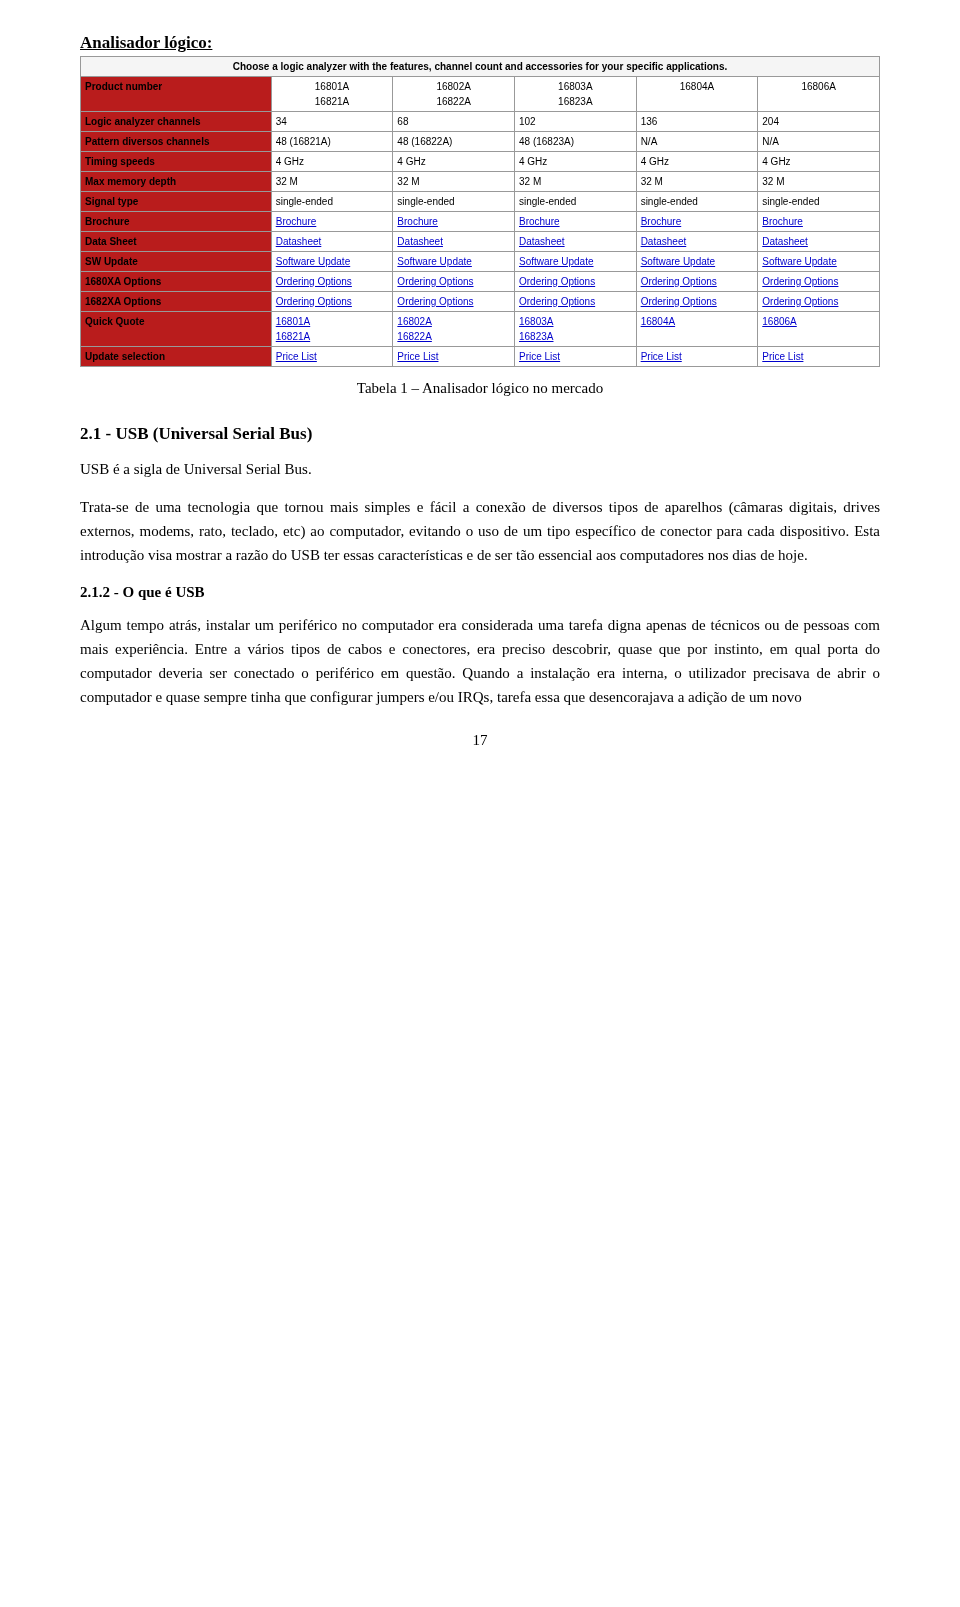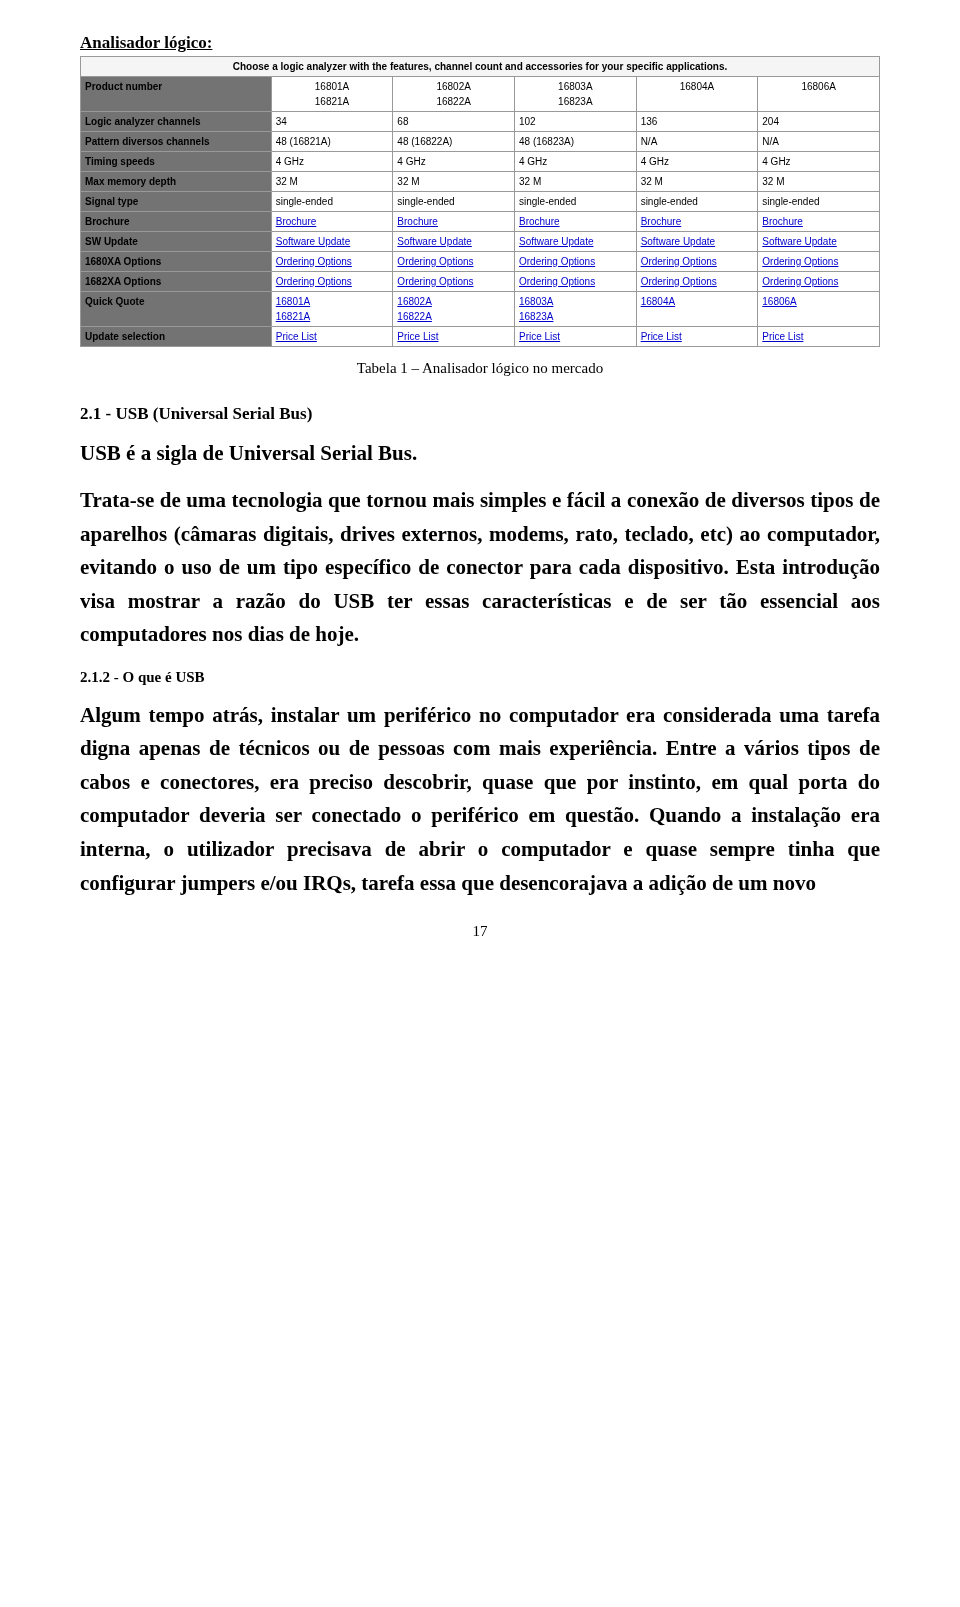--- a/index.html
+++ b/index.html
@@ -39,21 +39,21 @@
     }
 
     .logic-table thead tr:first-child td {
       background: #f0f0f0;
       font-weight: bold;
       text-align: center;
       font-size: 9px;
     }
 
     .logic-table .row-header {
-      background: #737373;
+      background: #b91c1c;
       font-weight: bold;
     }
 
     .logic-table a {
       color: #0000cc;
       text-decoration: underline;
     }
 
     .table-caption {
       text-align: center;
@@ -63,23 +63,22 @@
 
     .section-heading {
       font-size: 17px;
       font-weight: bold;
       margin-bottom: 10px;
     }
 
     .paragraph {
       text-align: justify;
       margin-bottom: 14px;
-      font-size: 21px;
+      font-size: 15px;
       line-height: 1.6;
-      font-weight: bold;
     }
 
     .sub-heading {
       font-size: 15px;
       font-weight: bold;
       margin-bottom: 10px;
     }
 
     .page-number {
       text-align: center;
@@ -150,20 +149,28 @@
       </tr>
       <tr>
         <td class="row-header" style="font-weight:bold;">Brochure</td>
         <td><a href="#">Brochure</a></td>
         <td><a href="#">Brochure</a></td>
         <td><a href="#">Brochure</a></td>
         <td><a href="#">Brochure</a></td>
         <td><a href="#">Brochure</a></td>
       </tr>
       <tr>
+        <td class="row-header">Data Sheet</td>
+        <td><a href="#">Datasheet</a></td>
+        <td><a href="#">Datasheet</a></td>
+        <td><a href="#">Datasheet</a></td>
+        <td><a href="#">Datasheet</a></td>
+        <td><a href="#">Datasheet</a></td>
+      </tr>
+      <tr>
         <td class="row-header">SW Update</td>
         <td><a href="#">Software Update</a></td>
         <td><a href="#">Software Update</a></td>
         <td><a href="#">Software Update</a></td>
         <td><a href="#">Software Update</a></td>
         <td><a href="#">Software Update</a></td>
       </tr>
       <tr>
         <td class="row-header">1680XA Options</td>
         <td><a href="#">Ordering Options</a></td>

